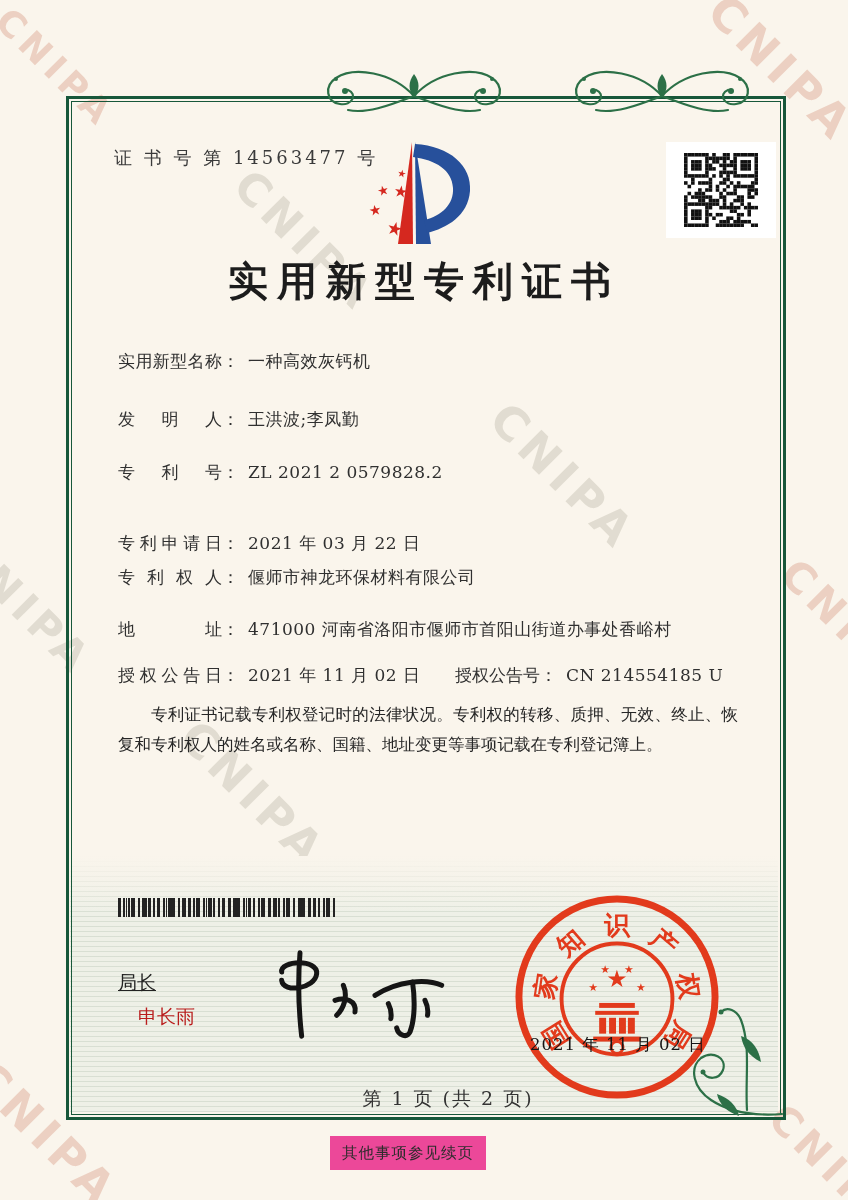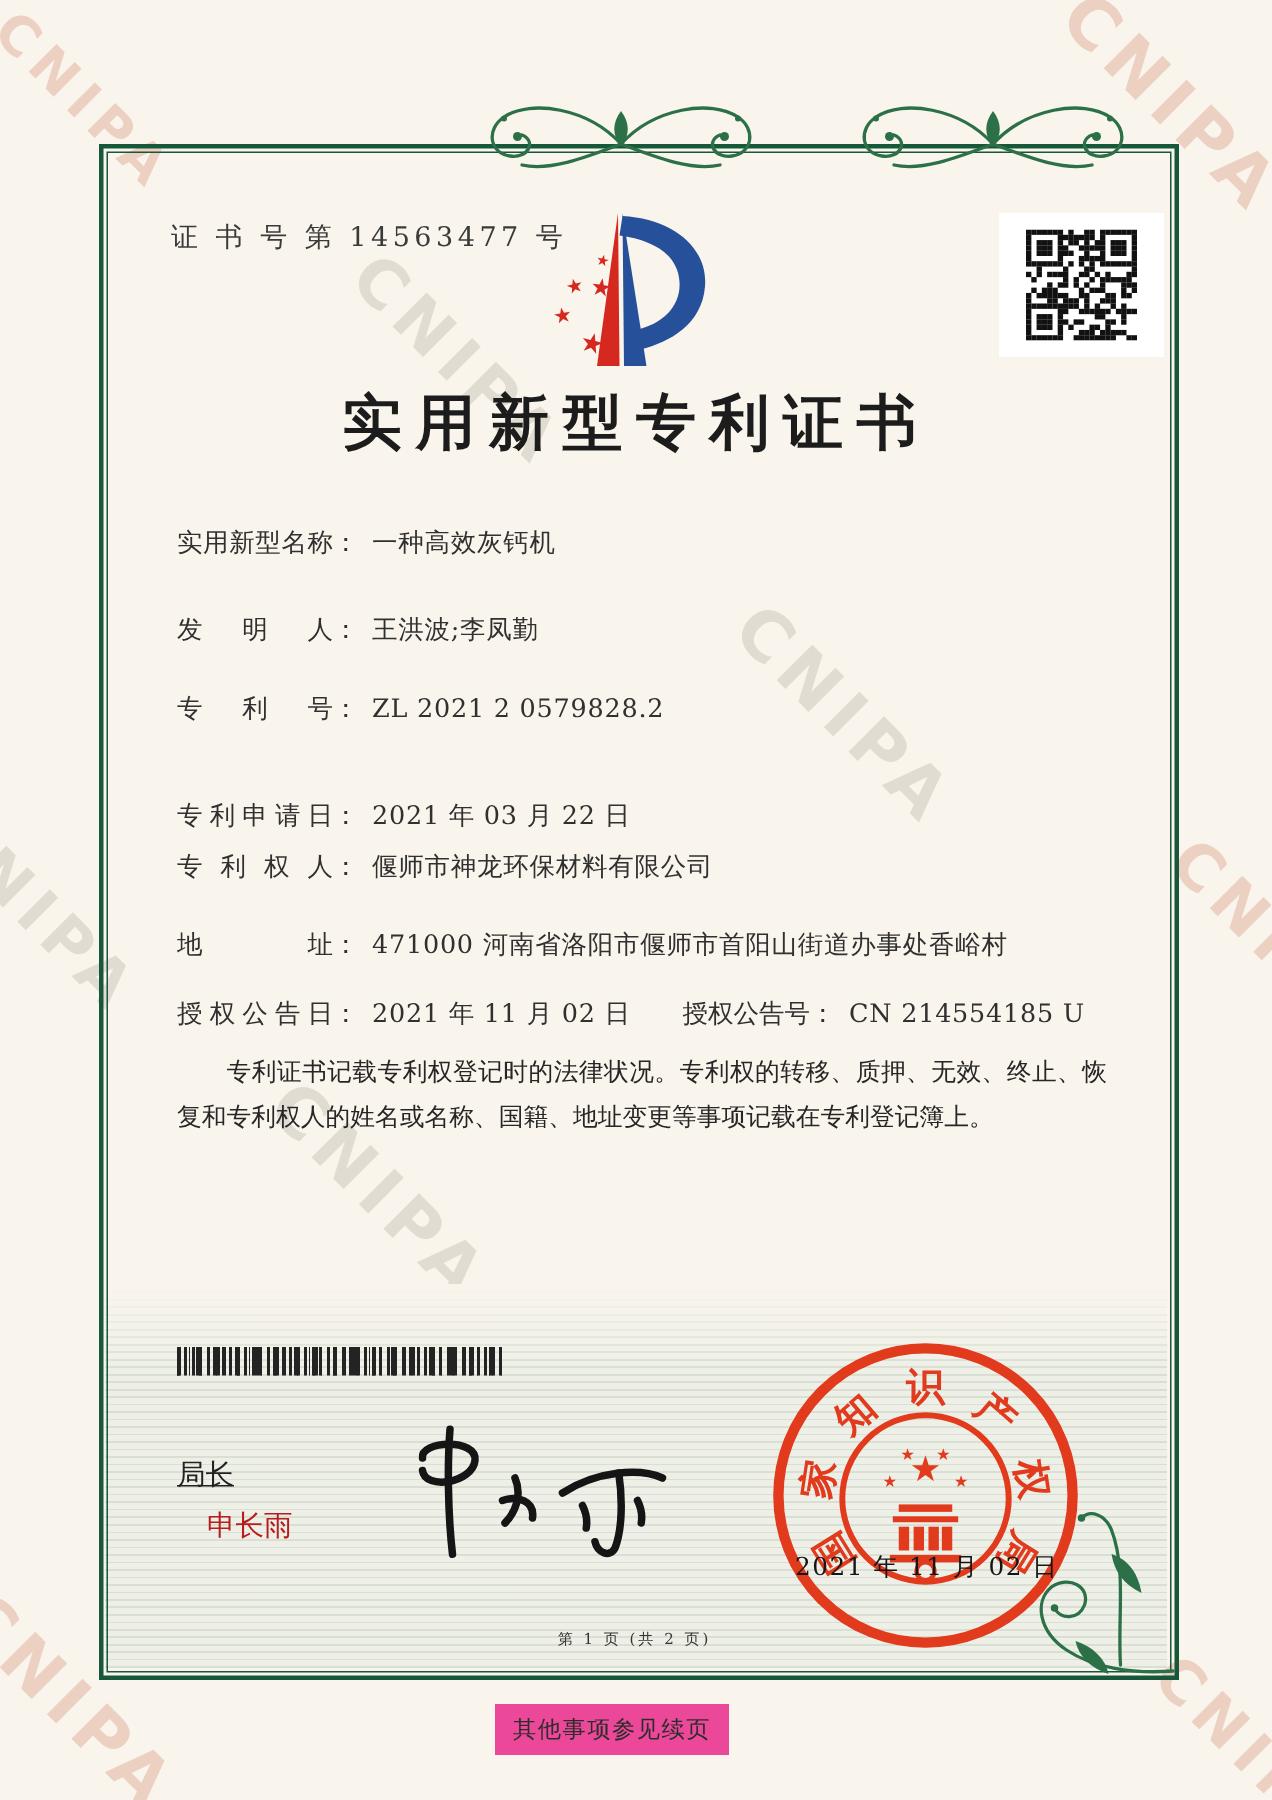--- a/index.html
+++ b/index.html
@@ -58,21 +58,21 @@
            font-family:"DejaVu Sans","Liberation Sans",sans-serif;color:#222;text-decoration:underline;}
   .official-name{position:absolute;left:118px;top:1004px;z-index:2;font-size:19px;
            font-family:Liberation Mono, monospace;color:#b91c1c;margin-left:20px;}
   .signature{position:absolute;left:250px;top:942px;z-index:3;}
   .seal{position:absolute;left:512px;top:892px;z-index:2;}
   .seal-char{font-size:26px;font-weight:700;fill:#e23a1c;text-anchor:middle;
              font-family:"DejaVu Serif","Liberation Serif",serif;}
   .seal-date{position:absolute;left:530px;top:1034px;z-index:3;font-size:16.5px;
              letter-spacing:1px;color:#151515;white-space:nowrap;}
   .page-info{position:absolute;left:66px;width:714px;top:1086px;z-index:2;text-align:center;
-             font-size:10px;color:#333;letter-spacing:2px;}
+             font-size:19px;color:#333;letter-spacing:2px;padding-left:25px;}
   .cont-note{position:absolute;left:330px;top:1136px;width:156px;height:34px;z-index:2;
              background:#ec4899;text-align:center;line-height:34px;font-size:15.5px;
              color:#2c2c2c;letter-spacing:1px;}
   svg text.star{font-family:"DejaVu Sans",sans-serif;}
 </style>
 </head>
 <body>
 
 <div class="page">
 

